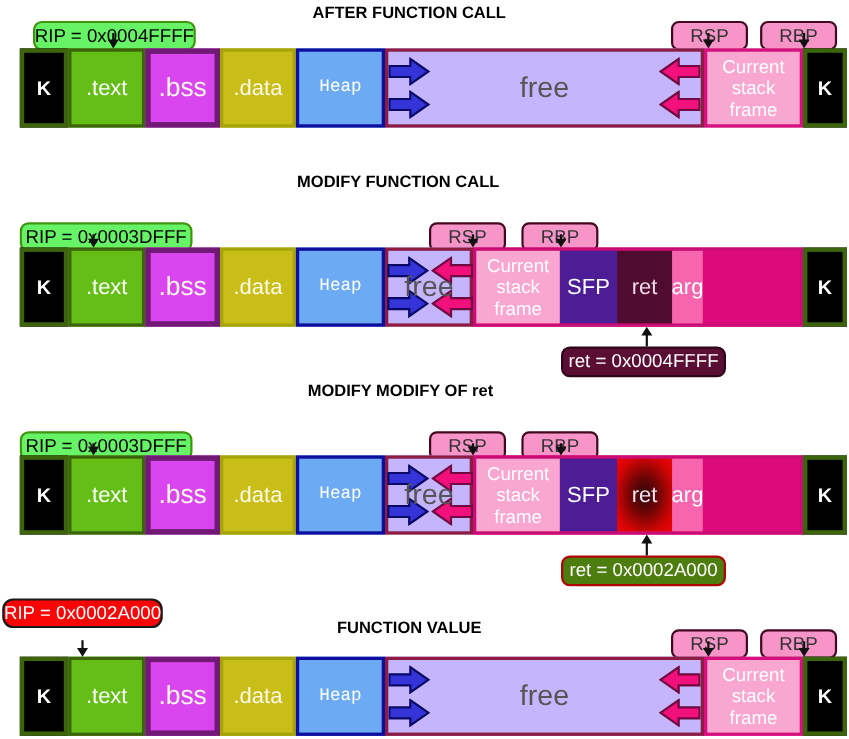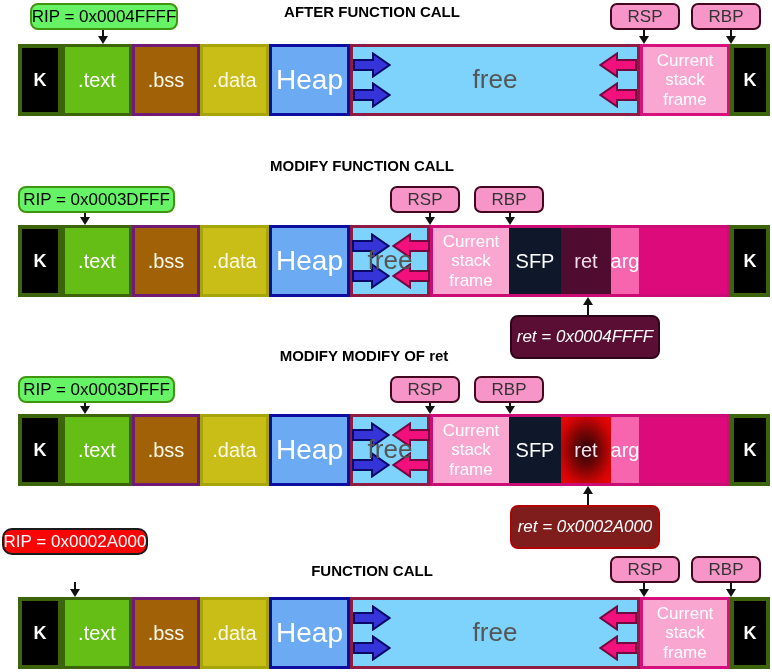--- a/index.html
+++ b/index.html
@@ -1,44 +1,44 @@
 <!DOCTYPE html>
 <html><head>
 <meta charset="utf-8">
 <style>
   html,body{margin:0;padding:0;background:#fff;}
   .canvas{position:relative;width:772px;height:672px;background:#fff;
           font-family:"Liberation Sans",sans-serif;overflow:hidden;}
   .title{position:absolute;transform:translateX(-50%);font-size:15px;font-weight:bold;
          color:#000;white-space:nowrap;}
   .pillbox{position:absolute;height:27px;box-sizing:border-box;display:flex;
-           align-items:center;justify-content:center;font-size:17px;white-space:nowrap;}
+           align-items:center;justify-content:center;font-size:17px;white-space:nowrap;margin-top:16px;}
   .rip{border-radius:8px;}
   .rip-green{background:#66f366;border:2px solid #3f9410;color:#000;}
   .rip-red{background:#fa0505;border:2px solid #1a1a1a;color:#fff;border-radius:10px;}
   .reg{width:70px;background:#f795c9;border:2px solid #43081f;border-radius:7px;color:#333;}
-  .ann{position:absolute;height:44px;box-sizing:border-box;display:flex;align-items:center;
-       justify-content:center;font-size:17px;border-radius:8px;color:#fff;white-space:nowrap;font-style:italic;}
+  .ann{position:absolute;height:28px;box-sizing:border-box;display:flex;align-items:center;
+       justify-content:center;font-size:17px;border-radius:8px;color:#fff;white-space:nowrap;}
   .ann-dark{background:#5a0e33;border:2px solid #2d0719;}
-  .ann-red{background:#7f1d1d;border:2px solid #b00404;}
+  .ann-red{background:#4d7c0f;border:2px solid #b00404;}
   .bar{position:absolute;left:18px;width:752px;height:72px;display:flex;}
   .seg{box-sizing:border-box;height:72px;flex:0 0 auto;display:flex;align-items:center;
        justify-content:center;position:relative;}
   .seg-label{position:relative;z-index:3;text-align:center;white-space:pre-line;line-height:1.12;}
   .seg-k{background:#000;border:4px solid #3c640d;color:#fff;font-size:18px;font-weight:bold;}
   .seg-text{background:#64be16;border:3px solid #3c640d;color:#fff;font-size:20px;}
-  .seg-bss{background:#a16207;border:3px solid #701a75;color:#fbf9e8;font-size:20px;}
+  .seg-bss{background:#d946ef;border:5px solid #701a75;color:#fbf9e8;font-size:24px;}
   .seg-data{background:#c9bd17;border:3px solid #a5a50a;color:#fbf9e8;font-size:20px;}
-  .seg-heap{background:#6caaf4;border:3px solid #0d0d9e;color:#fff;font-size:28px;}
-  .seg-free{background:#7dd3fc;border:3px solid #8e1b44;color:#555;font-size:26px;}
+  .seg-heap{background:#6caaf4;border:3px solid #0d0d9e;color:#fff;font-size:16px;font-family:Liberation Mono, monospace;}
+  .seg-free{background:#c4b5fd;border:3px solid #8e1b44;color:#555;font-size:26px;}
   .seg-frame{background:#f9a6d0;border:3px solid #d6117e;color:#fff;font-size:17px;}
   .seg-stack{border:3px solid #c90d74;background:#dc0a7b;display:flex;padding:0;}
   .sub{height:100%;display:flex;align-items:center;justify-content:center;color:#fff;flex:0 0 auto;}
   .sub-frame{background:#f9a6d0;font-size:17px;}
-  .sub-sfp{background:#0f172a;font-size:20px;}
+  .sub-sfp{background:#4c1d95;font-size:20px;}
   .sub-ret{background:#4f0c30;font-size:20px;color:#f3dce8;}
   .sub-ret_hot{background:radial-gradient(ellipse at center,#2b040b 0%,#6e0505 35%,#d40404 75%,#ef0404 100%);
                font-size:20px;color:#f6e3ee;}
   .sub-arg{background:#f765af;font-size:20px;}
   .sub-mag{background:#dc0a7b;}
   .blockarrow{position:absolute;width:38px;height:26px;z-index:1;}
   .conn-line{position:absolute;width:0;border-left:2px solid #111;}
   .conn-head-down{position:absolute;width:0;height:0;border-left:5px solid transparent;
                   border-right:5px solid transparent;border-top:8px solid #111;}
   .conn-head-up{position:absolute;width:0;height:0;border-left:5px solid transparent;
@@ -217,21 +217,21 @@
             <path d="M37 8 H18 V1.5 L1.5 13 L18 24.5 V18 H37 Z" fill="#f1107c" stroke="#70093f" stroke-width="2"></path>
           </svg></div>
         <div class="blockarrow" style="left: 374px; top: 38px;"><svg width="38" height="26" viewBox="0 0 38 26">
             <path d="M37 8 H18 V1.5 L1.5 13 L18 24.5 V18 H37 Z" fill="#f1107c" stroke="#70093f" stroke-width="2"></path>
           </svg></div>
       </div>
     <div class="ann ann-red">ret = 0x0002A000</div>
   </section>
 
   <section class="r4">
-    <div class="title">FUNCTION CALL</div>
+    <div class="title">FUNCTION VALUE</div>
     <div class="pillbox rip rip-red">RIP = 0x0002A000</div>
     <div class="pillbox reg" style="left:610px;top:556px">RSP</div>
     <div class="pillbox reg" style="left:691px;top:556px">RBP</div>
     <div class="bar">
         <div class="seg seg-k" style="width: 44px;">
           <span class="seg-label">K</span>
         </div>
         <div class="seg seg-text" style="width: 70px;">
           <span class="seg-label">.text</span>
         </div>

